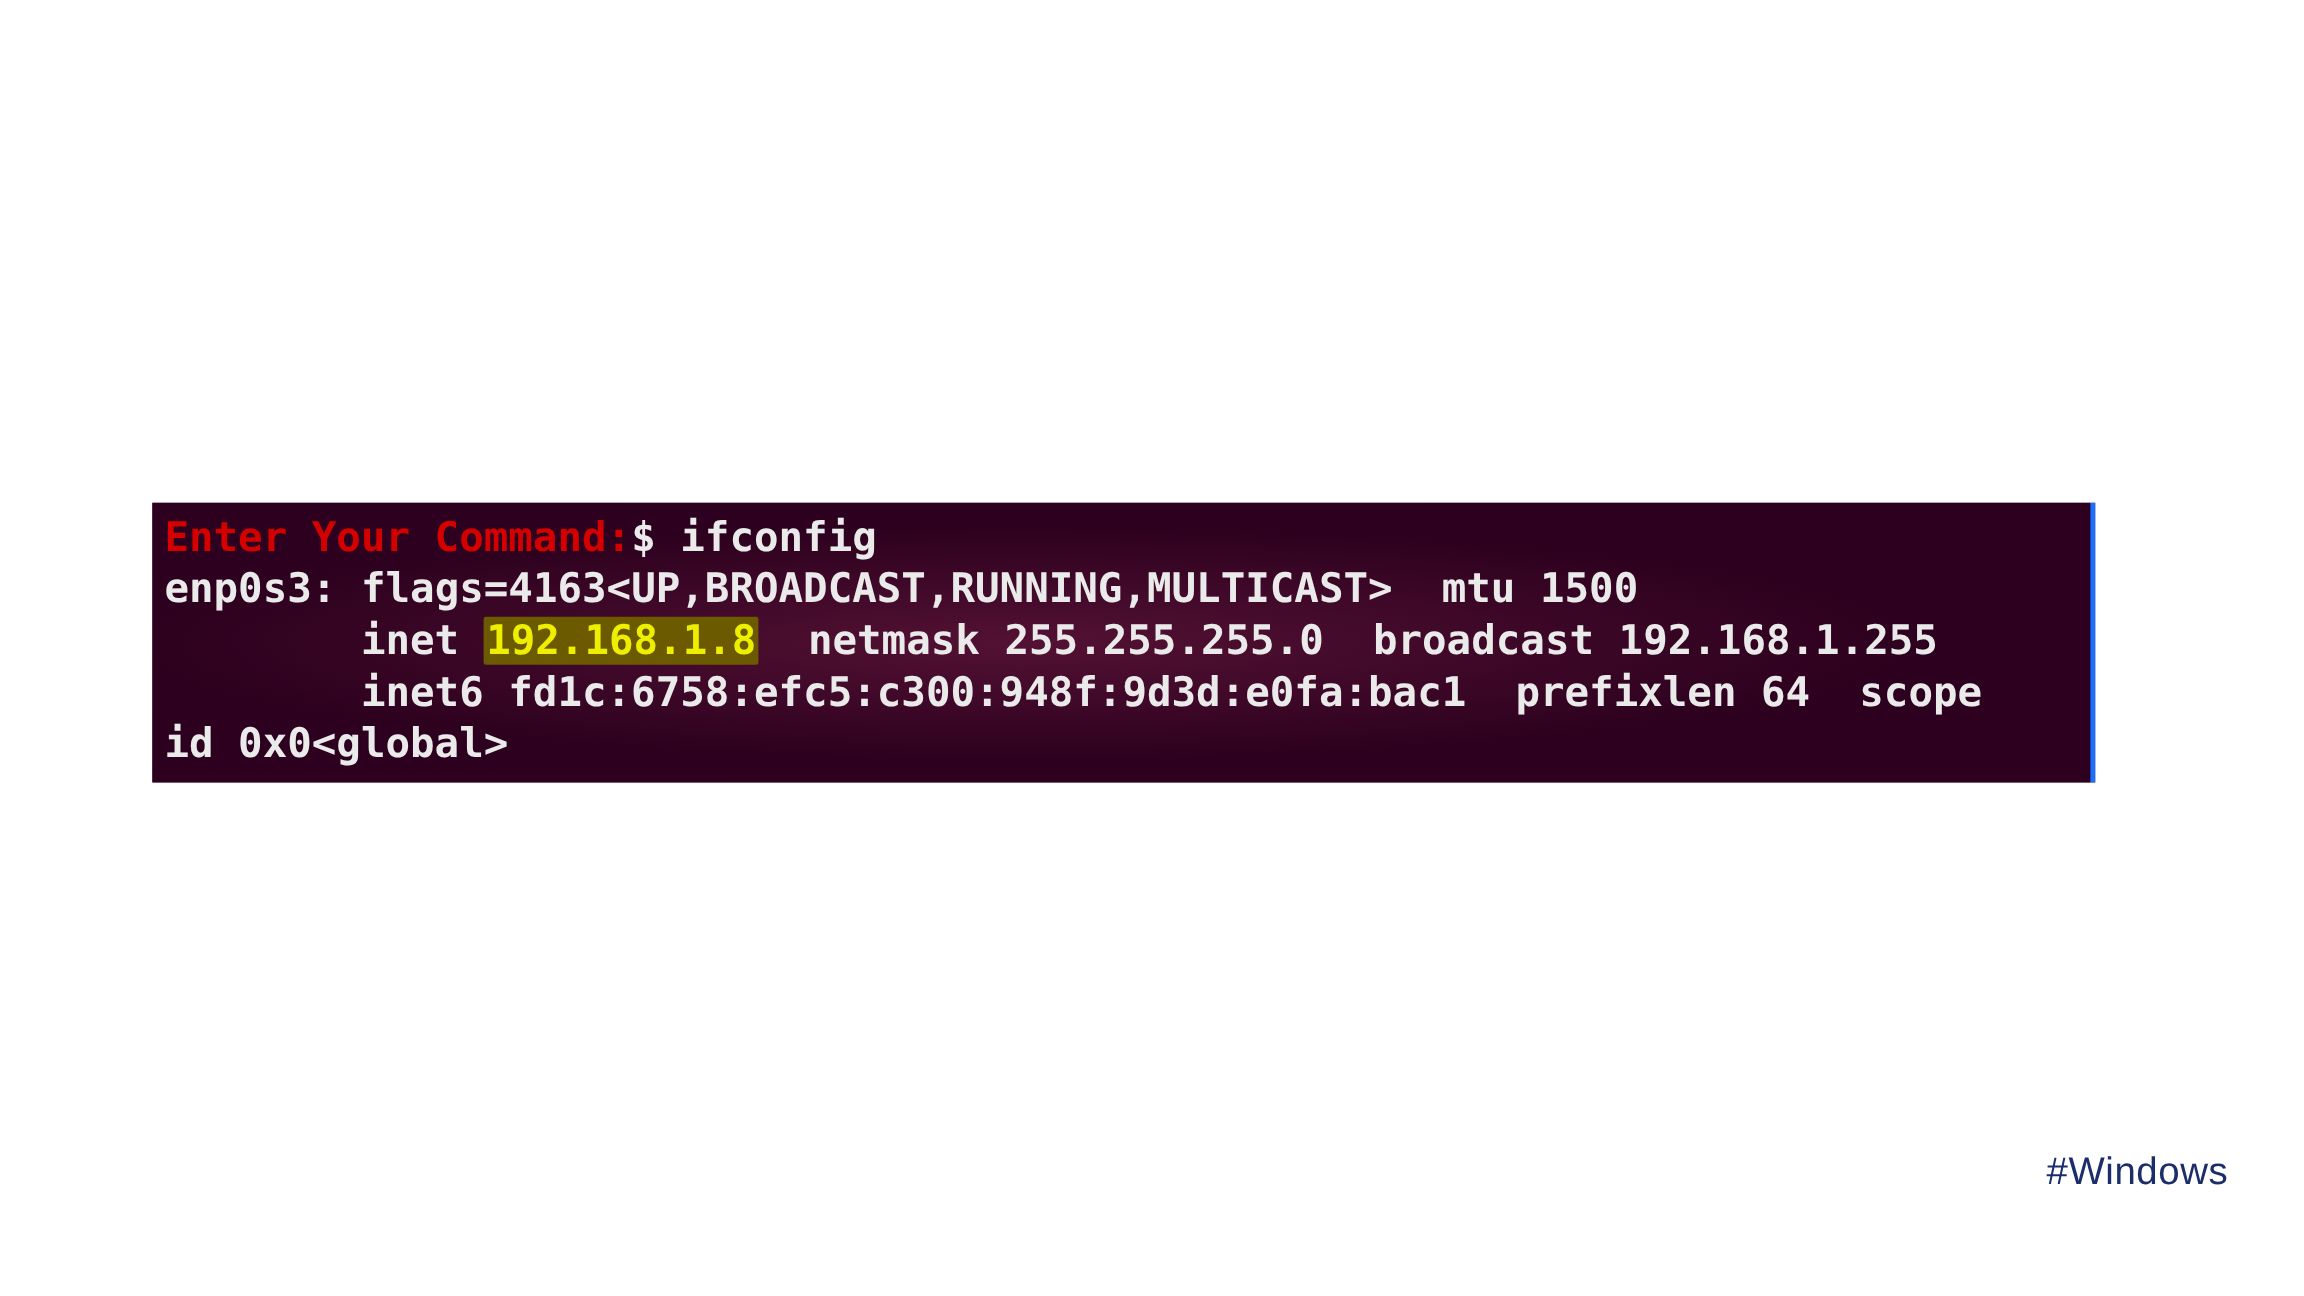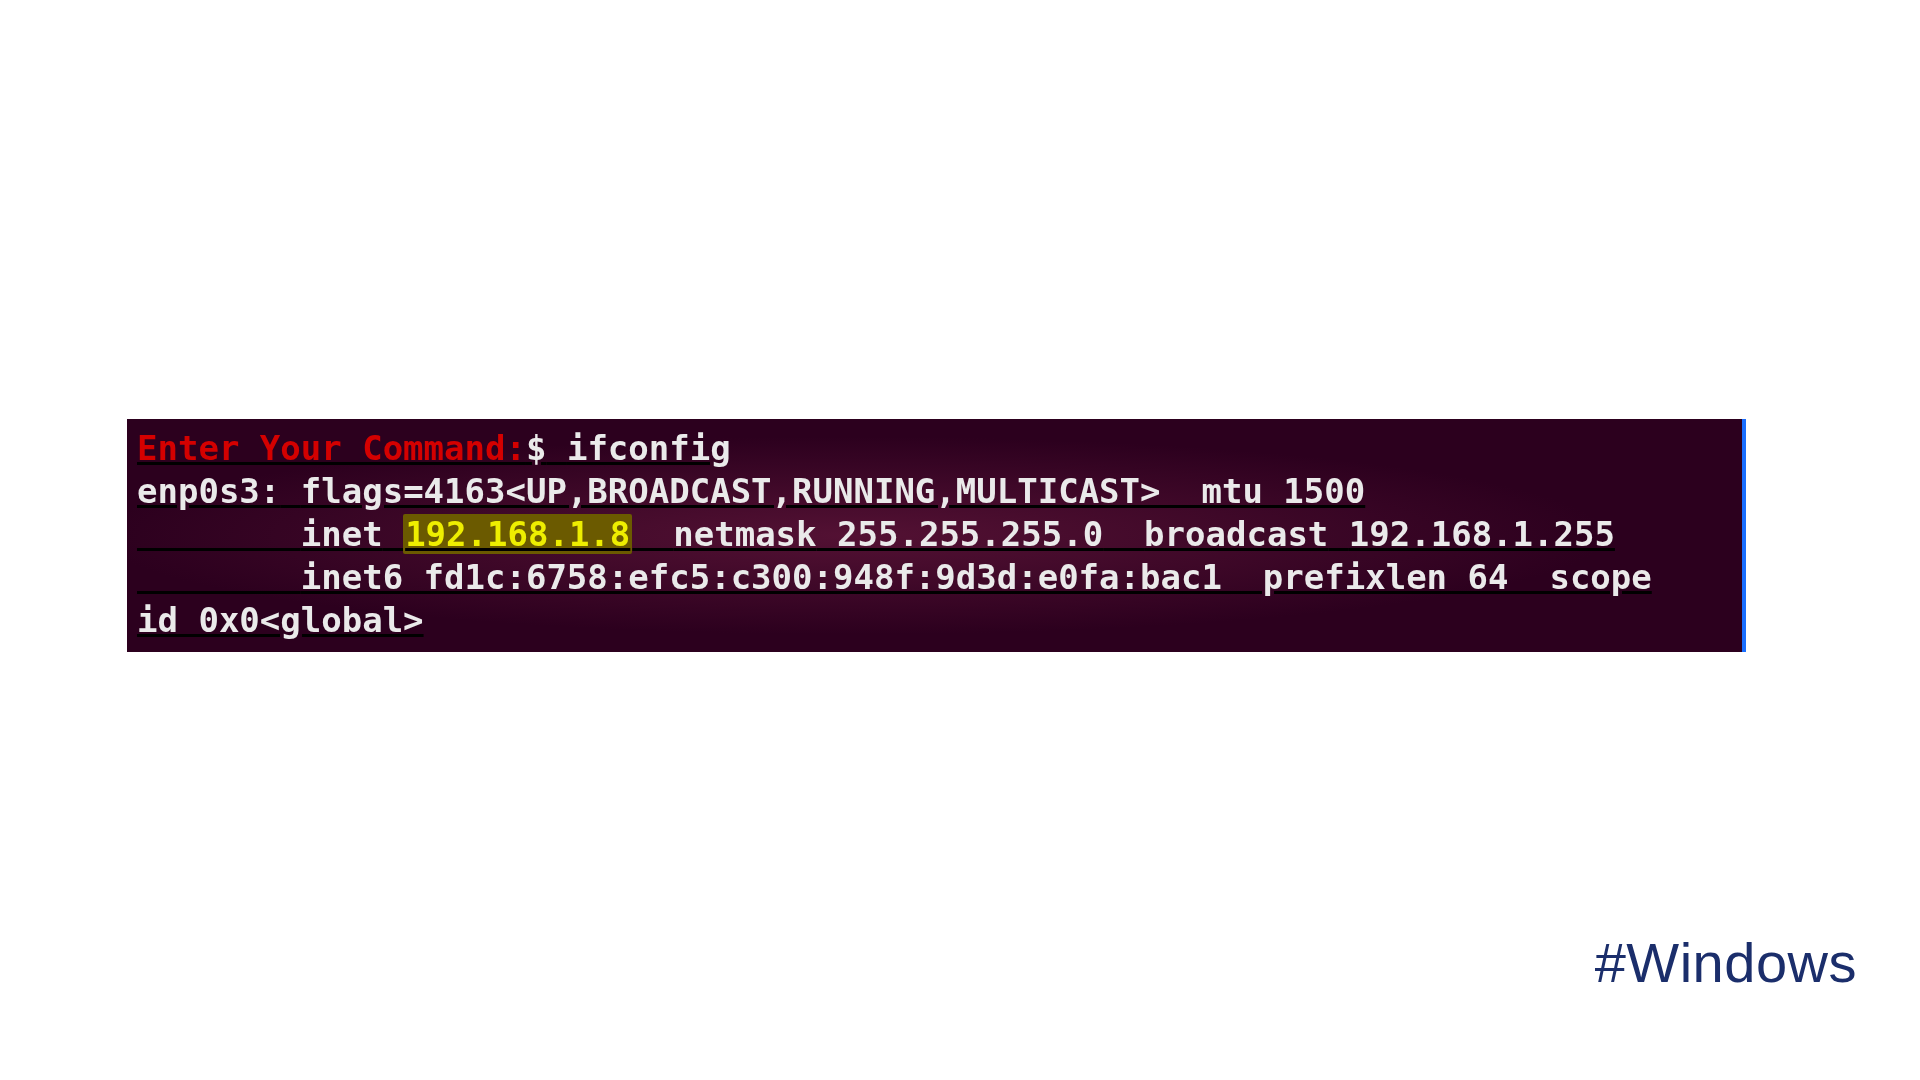--- a/index.html
+++ b/index.html
@@ -16,21 +16,20 @@
     position: absolute;
     left: 127px;
     top: 419px;
     width: 1619px;
     box-sizing: border-box;
     border-right: 4px solid #1a6fff;
     background: #2c001e;
     background-image:
       radial-gradient(ellipse at 45% 50%, rgba(90, 20, 55, 0.85) 0%, rgba(44,0,30,0.95) 60%, #2c001e 100%);
     padding: 8px 10px 10px 10px;
-    text-decoration: underline;
   }
 
   .terminal {
     font-family: "DejaVu Sans Mono", "Liberation Mono", "Consolas", monospace;
     font-size: 34px;
     line-height: 43px;
     font-weight: 600;
     letter-spacing: 0px;
     color: #eaeaea;
     white-space: pre-wrap;
@@ -56,21 +55,21 @@
     background: #6b5a00;
     padding: 0 2px;
     border-radius: 2px;
   }
 
   .hashtag {
     position: absolute;
     right: 63px;
     bottom: 85px;
     font-family: "Segoe UI", "Helvetica Neue", Arial, sans-serif;
-    font-size: 56px;
+    font-size: 32px;
     color: #1b2e6b;
     letter-spacing: 0.5px;
   }
 </style>
 </head>
 <body>
 
 <div class="terminal-wrap">
   <div class="terminal"><span class="prompt">Enter Your Command:</span><span class="dollar">$</span> <span class="cmd">ifconfig</span>
 <span class="white">enp0s3:</span> <span class="white">flags=4163&lt;UP,BROADCAST,RUNNING,MULTICAST&gt;  mtu 1500</span>

